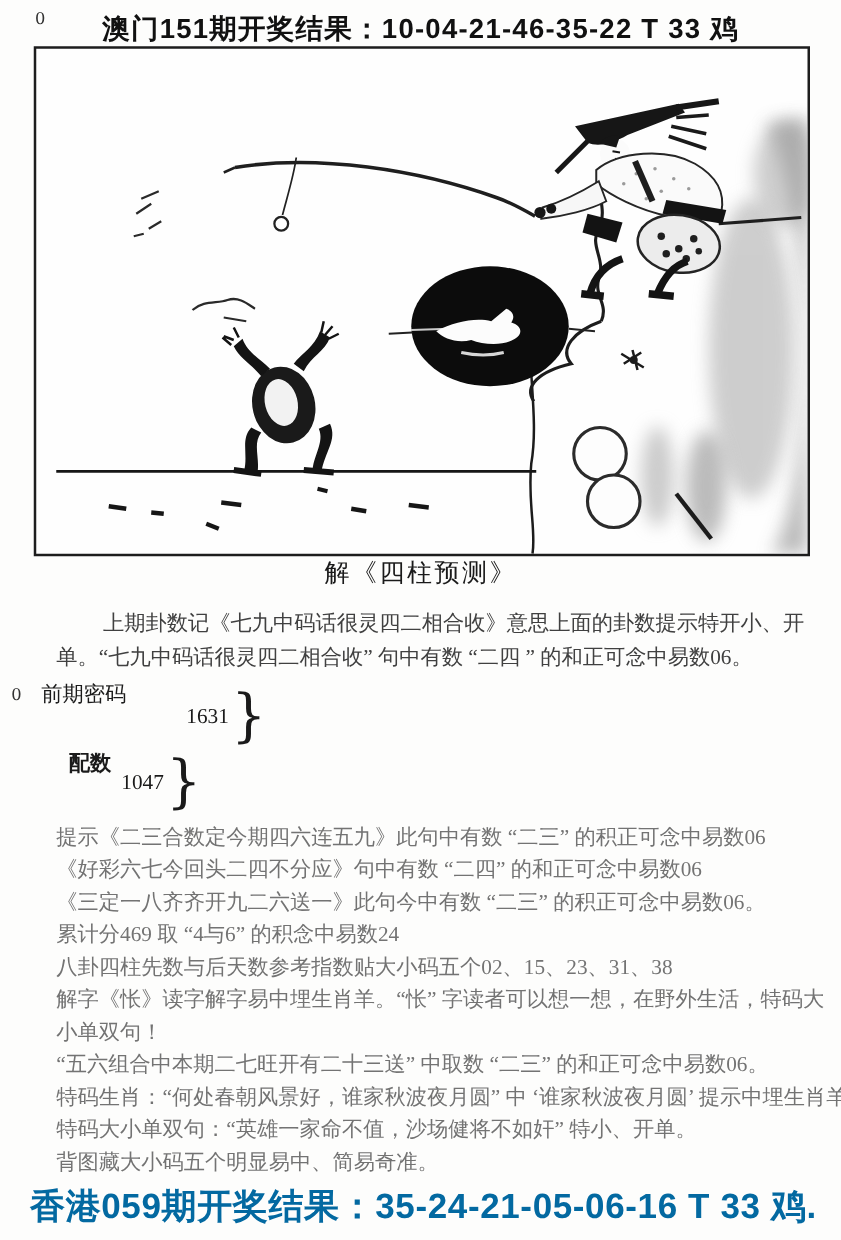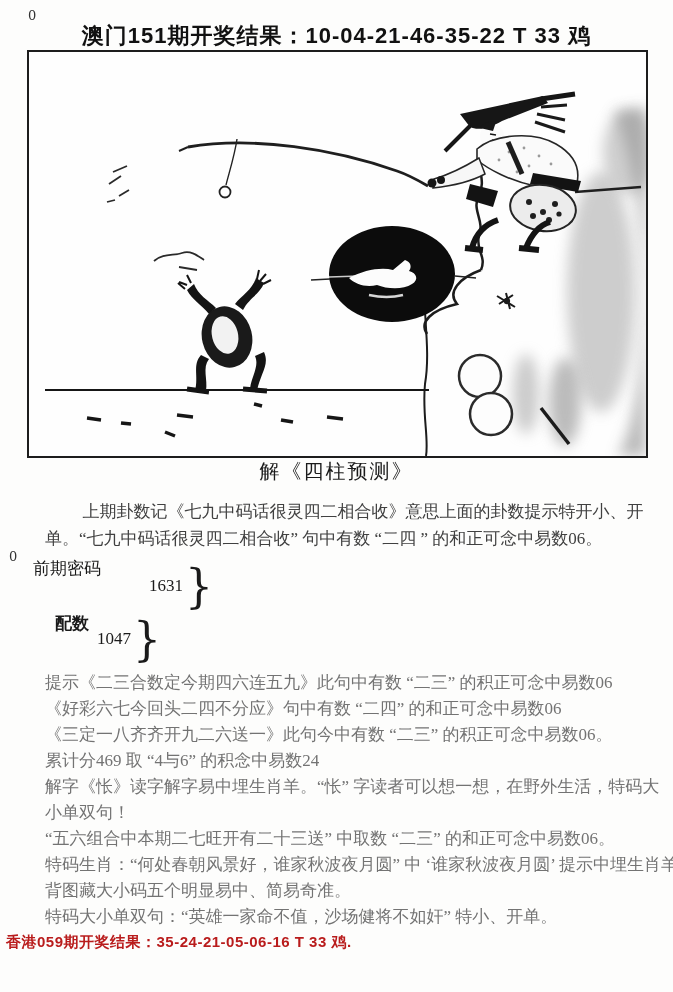--- a/index.html
+++ b/index.html
@@ -9,21 +9,21 @@
     font-family:"Liberation Serif", serif;
     color:#161616;
   }
   .page{position:relative;width:673px;height:992px;background:#fdfdfc;overflow:hidden;}
   .mark{position:absolute;font-size:13px;color:#333;font-family:"DejaVu Serif", serif;}
   .mark-top{left:28px;top:8px;}
   .mark-mid{left:9px;top:549px;}
   .header{
     text-align:center;font-family:"Liberation Sans", sans-serif;
     font-weight:700;font-size:22px;letter-spacing:1px;
-    padding-top:21px;height:29px;white-space:nowrap;color:#111;
+    padding-top:8px;height:29px;white-space:nowrap;color:#111;
   }
   .art-frame{
     margin-left:27px;width:617px;height:404px;
     border:2px solid #1d1d1d;background:#fefefe;box-sizing:content-box;
   }
   .title{
     text-align:center;font-size:20px;letter-spacing:2px;color:#1a1a1a;
   }
   .intro{
     margin:13px 14px 0 45px;font-size:17px;line-height:27px;
@@ -36,22 +36,22 @@
   .cg1 .cg-label{width:84px;align-self:flex-start;line-height:22px;}
   .cg1 .vals{margin-left:32px;}
   .cg2{margin:0 0 0 55px;height:52px;}
   .cg2 .cg-label{font-weight:700;align-self:flex-start;line-height:24px;}
   .cg2 .vals{margin-left:8px;}
   .lines{margin:6px 10px 0 45px;font-size:17px;line-height:26px;color:#737373;}
   .lines .ln{min-height:26px;}
   .lines .nowrap{white-space:nowrap;}
   .footer{
     font-family:"Liberation Sans", sans-serif;font-weight:700;
-    font-size:15px;letter-spacing:0.5px;white-space:nowrap;
-    padding-left:6px;margin-top:3px;color:#b91c1c;
+    font-size:28px;letter-spacing:0.5px;white-space:nowrap;
+    padding-left:24px;margin-top:3px;color:#0369a1;
   }
 </style>
 </head>
 <body>
 
 <div class="page">
 
   <span class="mark mark-top">0</span>
 
   <div class="header">澳门151期开奖结果：10-04-21-46-35-22 T 33 鸡</div>
@@ -195,22 +195,23 @@
       <span>47</span>
     </span>
     <span class="brace">}</span>
   </div>
 
   <div class="lines">
     <div class="ln nowrap">提示《二三合数定今期四六连五九》此句中有数 “二三” 的积正可念中易数06</div>
     <div class="ln nowrap">《好彩六七今回头二四不分应》句中有数 “二四” 的和正可念中易数06</div>
     <div class="ln nowrap">《三定一八齐齐开九二六送一》此句今中有数 “二三” 的积正可念中易数06。</div>
     <div class="ln nowrap">累计分469 取 “4与6” 的积念中易数24</div>
+    <div class="ln nowrap">八卦四柱先数与后天数参考指数贴大小码五个02、15、23、31、38</div>
     <div class="ln">解字《怅》读字解字易中埋生肖羊。“怅” 字读者可以想一想，在野外生活，特码大小单双句！</div>
     <div class="ln nowrap">“五六组合中本期二七旺开有二十三送” 中取数 “二三” 的和正可念中易数06。</div>
     <div class="ln nowrap">特码生肖：“何处春朝风景好，谁家秋波夜月圆” 中 ‘谁家秋波夜月圆’ 提示中埋生肖羊06</div>
+    <div class="ln nowrap">特码大小单双句：“英雄一家命不值，沙场健将不如奸” 特小、开单。</div>
     <div class="ln nowrap">背图藏大小码五个明显易中、简易奇准。</div>
-    <div class="ln nowrap">特码大小单双句：“英雄一家命不值，沙场健将不如奸” 特小、开单。</div>
   </div>
 
   <div class="footer">香港059期开奖结果：35-24-21-05-06-16 T 33 鸡.</div>
 
 </div>
 
 </body></html>

